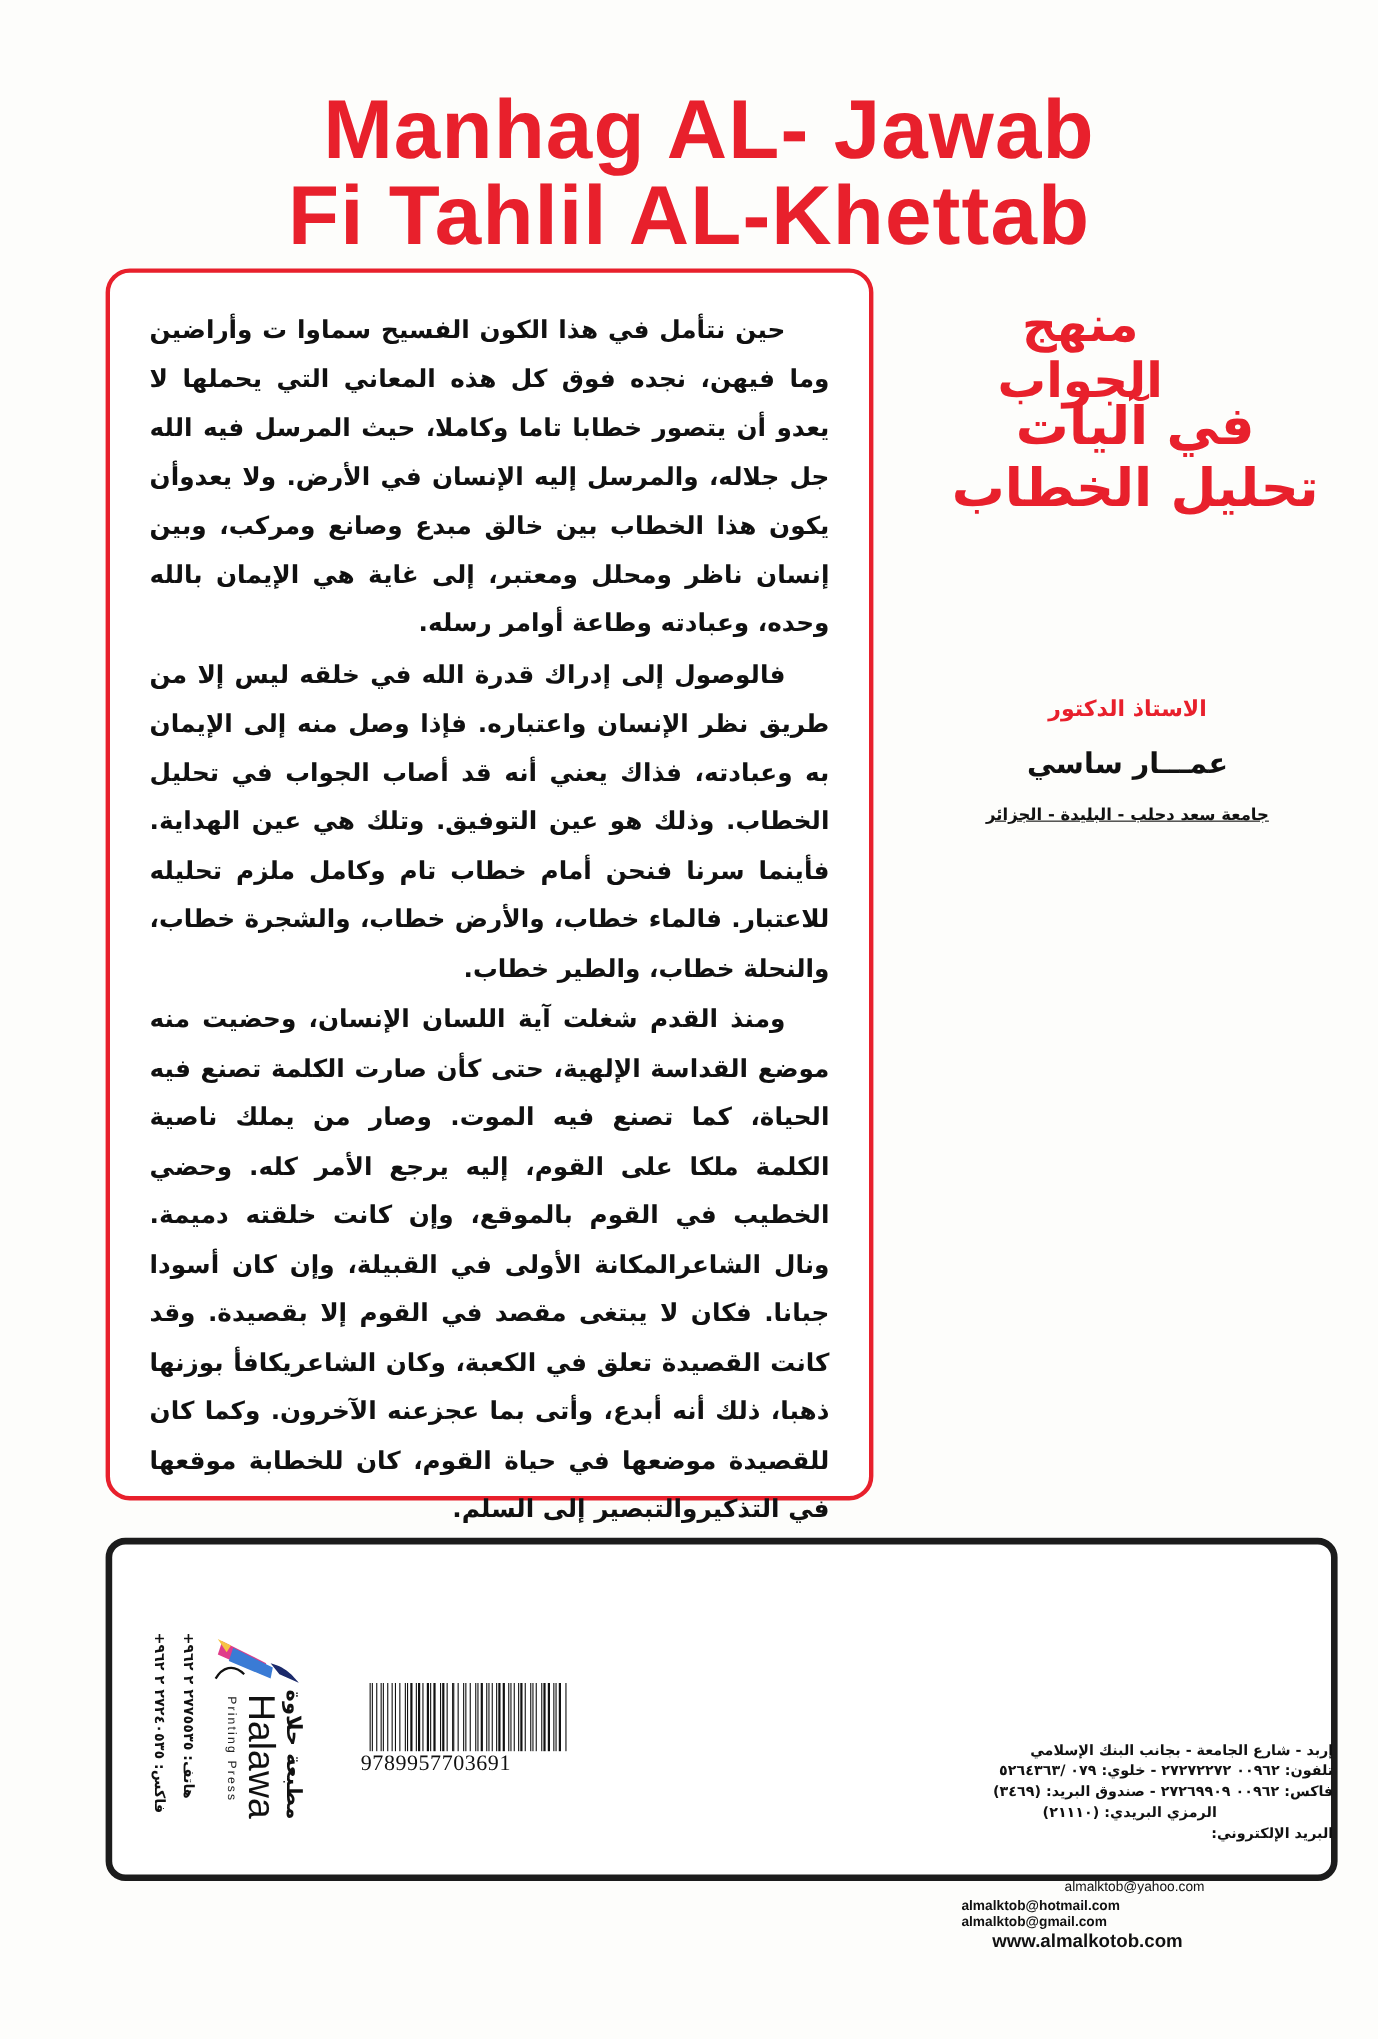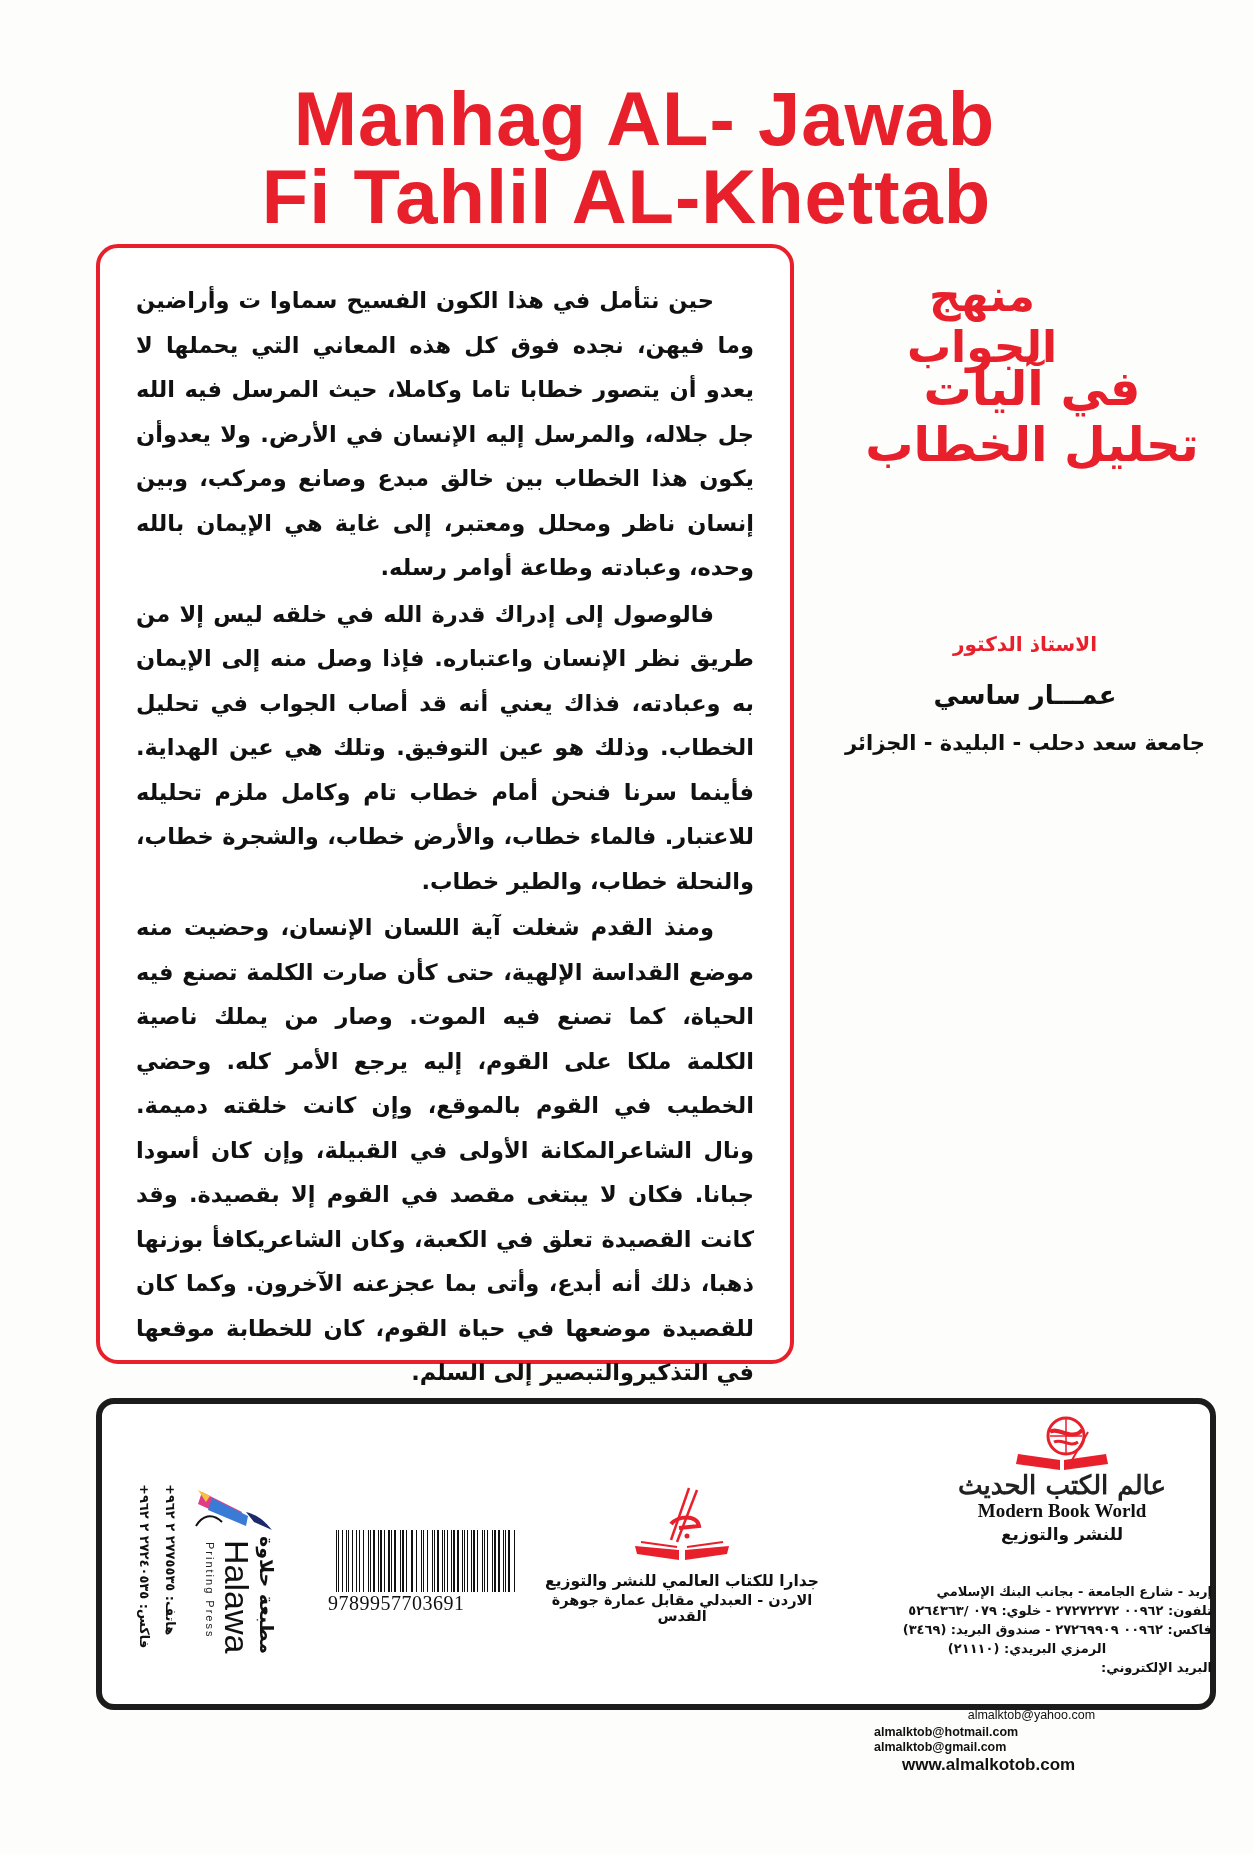--- a/index.html
+++ b/index.html
@@ -29,21 +29,21 @@
   .title-ar {
     position: absolute; right: 66px; width: 360px; text-align: center; direction: rtl;
     font-family: "DejaVu Sans", sans-serif; font-weight: bold; color: #e8202c;
   }
   #title-ar-1 { top: 270px; font-size: 44px; left: 852px; width: 260px; }
   #title-ar-2 { top: 360px; font-size: 48px; left: 852px; width: 360px; }
 
   .author-block { position: absolute; left: 800px; width: 450px; text-align: center; direction: rtl; }
   #author-title { top: 632px; font-size: 20px; font-weight: bold; color: #e8202c; }
   #author-name { top: 680px; font-size: 26px; font-weight: bold; color: #111; letter-spacing: 2px; }
-  #author-affil { top: 731px; font-size: 21px; font-weight: bold; color: #111; }
+  #author-affil { top: 731px; font-size: 15px; font-weight: bold; color: #111; text-decoration: underline; }
 
   .footer-box {
     position: absolute; left: 96px; top: 1398px; width: 1120px; height: 312px;
     border: 6px solid #1c1c1c; border-radius: 18px; background: #fff; box-sizing: border-box;
   }
   
   .mbw { position: absolute; left: 810px; top: 4px; width: 300px; text-align: center; }
   .mbw-logo { display: block; margin: 4px auto 0 auto; }
   .mbw-cal { font-family: "DejaVu Serif", serif; font-size: 26px; font-weight: bold; color: #222; direction: rtl; margin-top: -4px; }
   .mbw-en { font-family: "Liberation Serif", serif; font-size: 19px; font-weight: bold; color: #111; margin-top: 0; }
@@ -93,62 +93,35 @@
 
 <div class="title-ar" id="title-ar-1">منهج الجواب</div>
 <div class="title-ar" id="title-ar-2">في آليات تحليل الخطاب</div>
 
 <div class="author-block" id="author-title">الاستاذ الدكتور</div>
 <div class="author-block" id="author-name">عمـــار ساسي</div>
 <div class="author-block" id="author-affil">جامعة سعد دحلب - البليدة - الجزائر</div>
 
 <div class="footer-box">
 
-  <div class="mbw">
-    <svg class="mbw-logo" width="96" height="62" viewBox="0 0 96 62">
-      <circle cx="52" cy="24" r="18" fill="none" stroke="#e8202c" stroke-width="3"></circle>
-      <path d="M36 20 C44 14,58 30,68 18" stroke="#e8202c" stroke-width="4" fill="none"></path>
-      <path d="M40 30 C48 26,56 36,64 30" stroke="#e8202c" stroke-width="3" fill="none"></path>
-      <path d="M52 6 L52 42 M36 24 L68 24" stroke="#e8202c" stroke-width="1.5"></path>
-      <path d="M74 20 L58 48" stroke="#e8202c" stroke-width="2"></path>
-      <path d="M4 42 L46 48 L46 58 L2 52 Z" fill="#e8202c"></path>
-      <path d="M92 42 L50 48 L50 58 L94 52 Z" fill="#e8202c"></path>
-    </svg>
-    <div class="mbw-cal">عالم الكتب الحديث</div>
-    <div class="mbw-en">Modern Book World</div>
-    <div class="mbw-ar">للنشر والتوزيع</div>
-  </div>
 
   <div class="mbw-contact">
     <div>إربد - شارع الجامعة - بجانب البنك الإسلامي</div>
     <div>تلفون: ٠٠٩٦٢ ٢٧٢٧٢٢٧٢ - خلوي: ٠٧٩ /٥٢٦٤٣٦٣</div>
     <div>فاكس: ٠٠٩٦٢ ٢٧٢٦٩٩٠٩ - صندوق البريد: (٣٤٦٩)</div>
     <div class="center">الرمزي البريدي: (٢١١١٠)</div>
     <div class="email-first">
       <span class="lbl">البريد الإلكتروني:</span>
       <span class="val">almalktob@yahoo.com</span>
     </div>
     <div class="email-row">almalktob@hotmail.com</div>
     <div class="email-row">almalktob@gmail.com</div>
     <div class="website">www.almalkotob.com</div>
   </div>
 
-  <div class="jadara">
-    <svg width="110" height="80" viewBox="0 0 110 80">
-      <path d="M62 4 L44 56" stroke="#e8202c" stroke-width="2.5"></path>
-      <path d="M70 6 L50 58" stroke="#e8202c" stroke-width="2.5"></path>
-      <path d="M44 40 C50 32,70 30,72 42 L52 44" stroke="#e8202c" stroke-width="4" fill="none"></path>
-      <circle cx="60" cy="52" r="2.5" fill="#e8202c"></circle>
-      <path d="M8 62 L52 66 L52 76 L10 70 Z" fill="#e8202c"></path>
-      <path d="M102 62 L58 66 L58 76 L100 70 Z" fill="#e8202c"></path>
-      <path d="M14 58 L50 63 M96 58 L60 63" stroke="#e8202c" stroke-width="2"></path>
-    </svg>
-    <div class="jadara-name">جدارا للكتاب العالمي للنشر والتوزيع</div>
-    <div class="jadara-addr">الاردن - العبدلي مقابل عمارة جوهرة القدس</div>
-  </div>
 
   <div class="barcode">
     <div class="barcode-bars" id="barcode-bars">
         <span style="width: 1.6px; margin-right: 1.2px;"></span>
         <span style="width: 4.8px; margin-right: 2.4px;"></span>
         <span style="width: 3.2px; margin-right: 3.6px;"></span>
         <span style="width: 1.6px; margin-right: 1.2px;"></span>
         <span style="width: 3.2px; margin-right: 2.4px;"></span>
         <span style="width: 3.2px; margin-right: 3.6px;"></span>
         <span style="width: 3.2px; margin-right: 1.2px;"></span>

